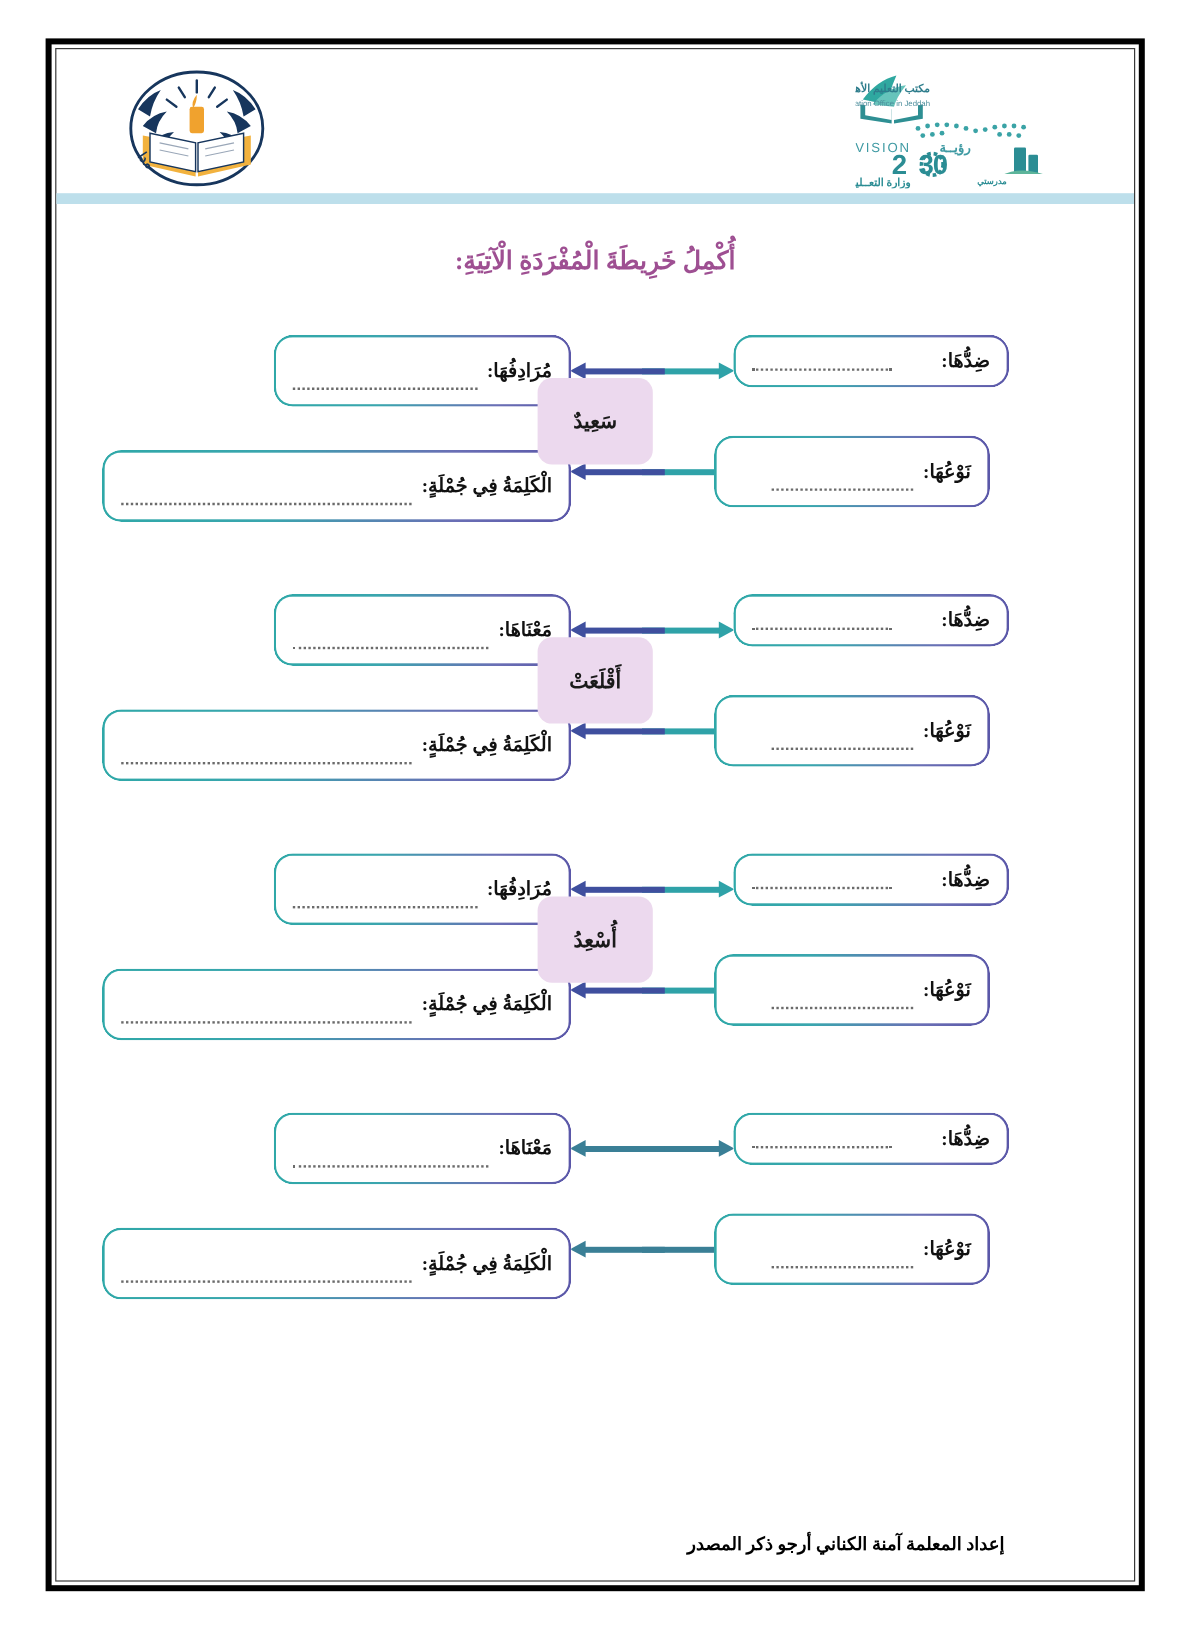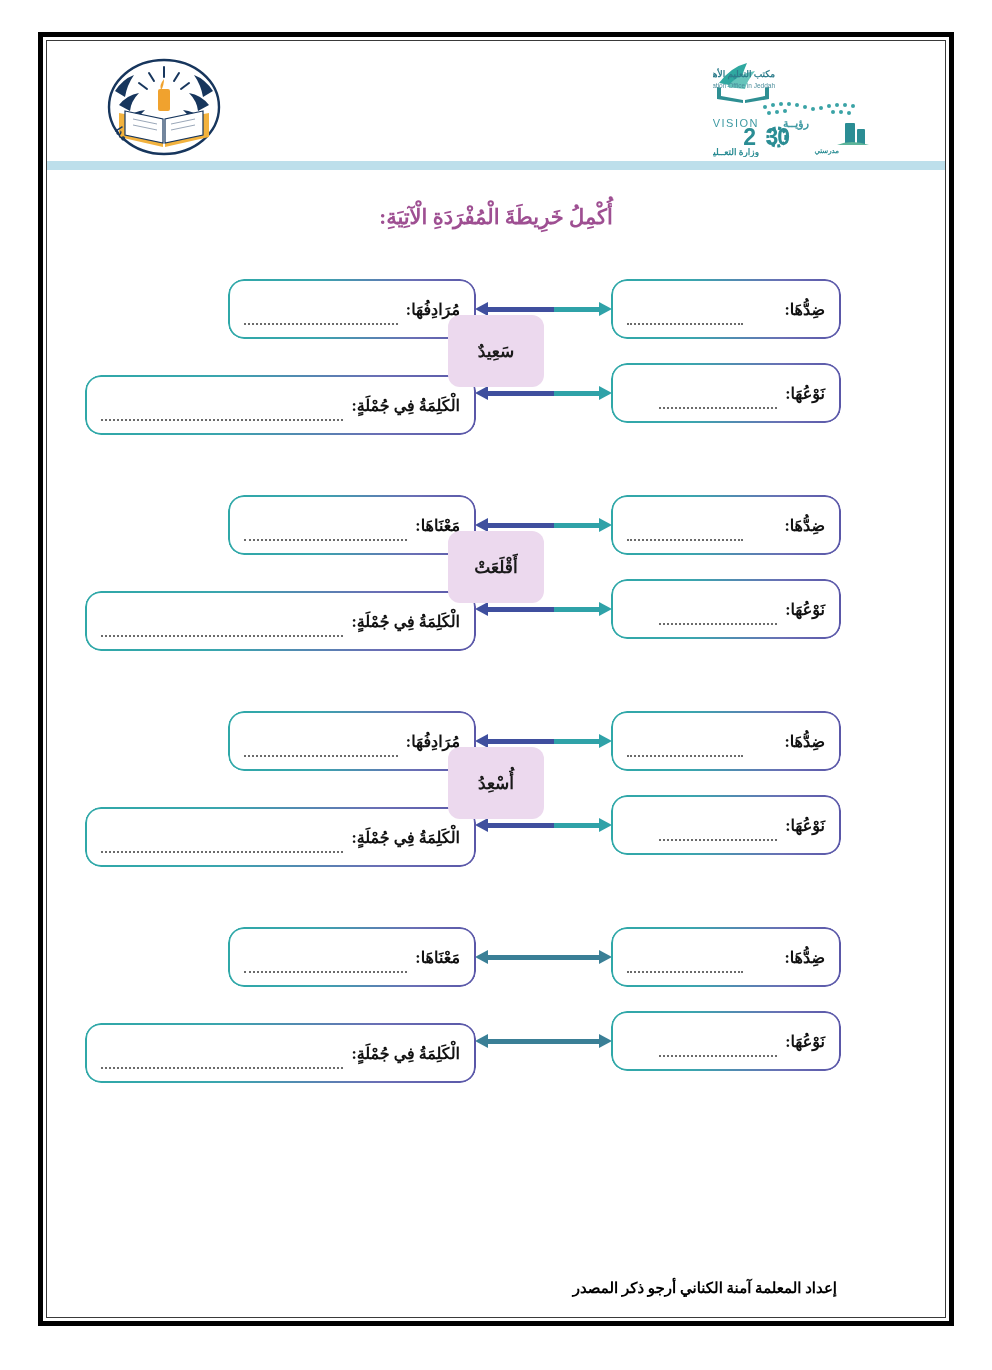--- a/index.html
+++ b/index.html
@@ -172,22 +172,22 @@
     z-index: 1;
     flex: 1;
     margin-right: 8px;
     border-bottom: 2px dotted #6b6b6b;
     height: 1px;
     align-self: flex-end;
     margin-bottom: 14px;
   }
 
   
-  .box-tr { right: 108px; top: 20px;  width: 230px; height: 60px; gap: 33px; }
-  .box-br { right: 108px; top: 104px; width: 230px; height: 60px; padding-left: 48px; }
+  .box-tr { right: 108px; top: 20px;  width: 230px; height: 44px; gap: 33px; }
+  .box-br { right: 124px; top: 104px; width: 230px; height: 60px; padding-left: 48px; }
   
   .box-tl { left: 185px;  top: 20px;  width: 248px; height: 60px; }
   .box-bl { left: 42px;   top: 104px; width: 391px; height: 60px; margin-top: 12px; }
 
   
   .arrow {
     position: absolute;
     height: 14px;
     z-index: 1;
   }

